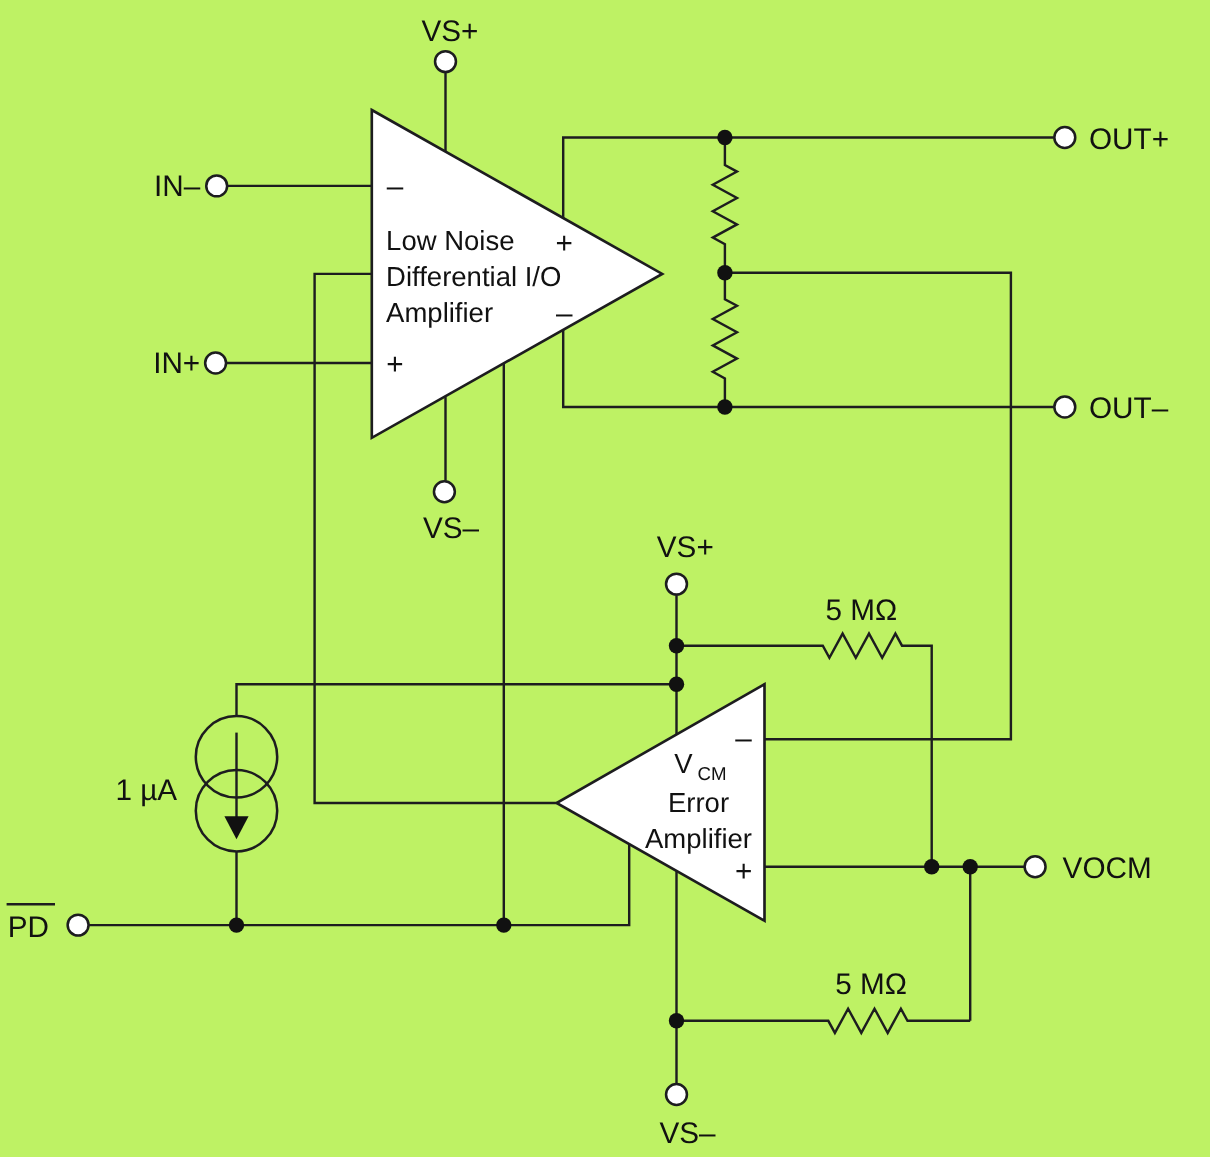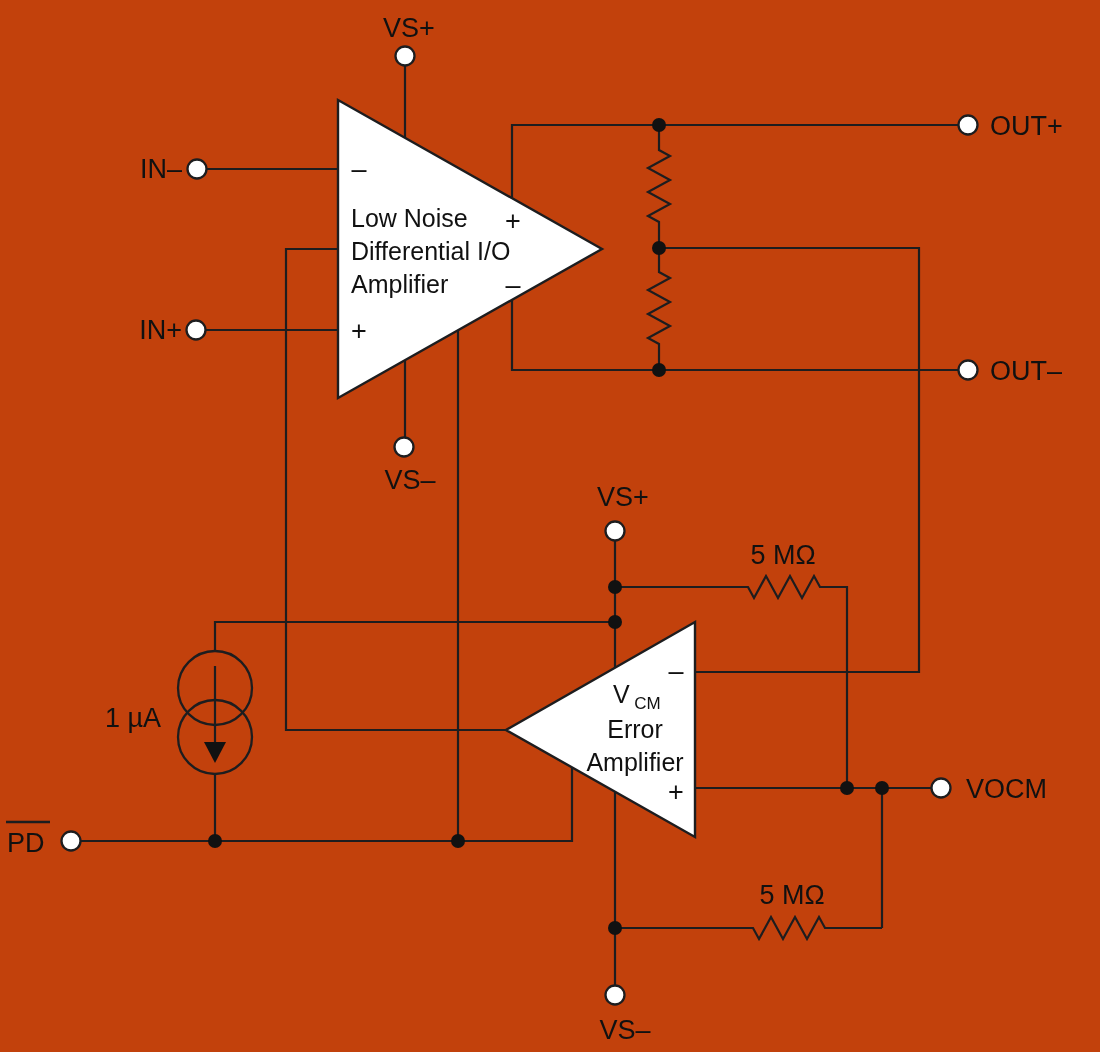--- a/index.html
+++ b/index.html
@@ -2,21 +2,21 @@
 <html><head>
 <meta charset="utf-8">
 <style>
   html, body {
     margin: 0; padding: 0;
     background: #ffffff;
   }
   #canvas {
     position: relative;
     width: 1100px; height: 1052px;
-    background: #c2410c;
+    background: #bef264;
     font-family: "Liberation Sans", sans-serif;
     overflow: hidden;
   }
   svg { position: absolute; left: 0; top: 0; }
   .wire   { stroke: #1d1d1f; stroke-width: 2.2; fill: none; stroke-linejoin: miter; stroke-linecap: butt; }
   .tri    { stroke: #1d1d1f; stroke-width: 2.4; fill: #ffffff; stroke-linejoin: miter; }
   .dot    { fill: #111111; stroke: none; }
   .term   { fill: #ffffff; stroke: #1d1d1f; stroke-width: 2.3; }
   .cs-circ{ fill: none; stroke: #1d1d1f; stroke-width: 2.3; }
   .arrow  { fill: #111111; stroke: none; }

